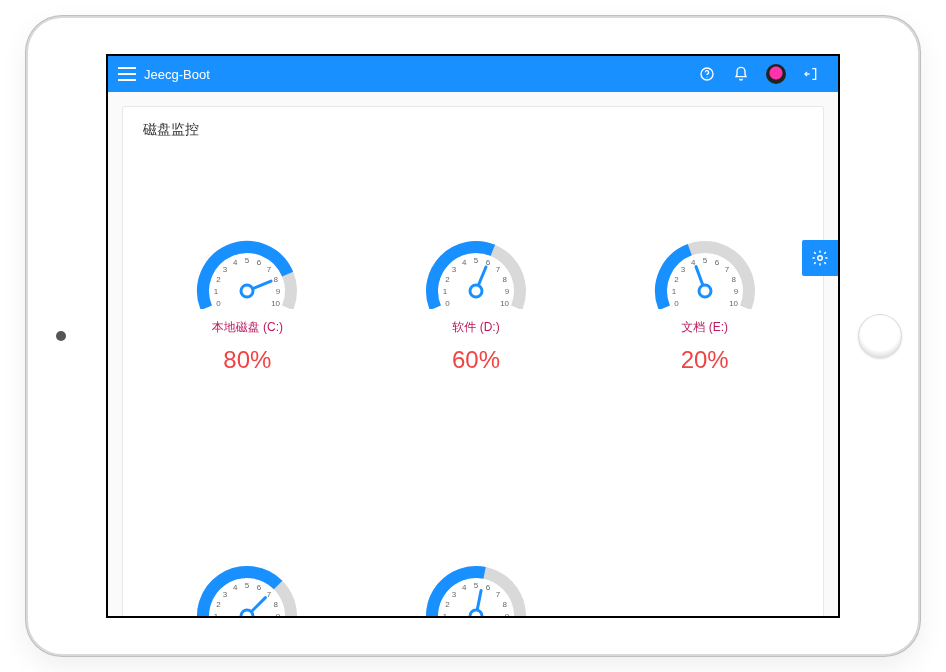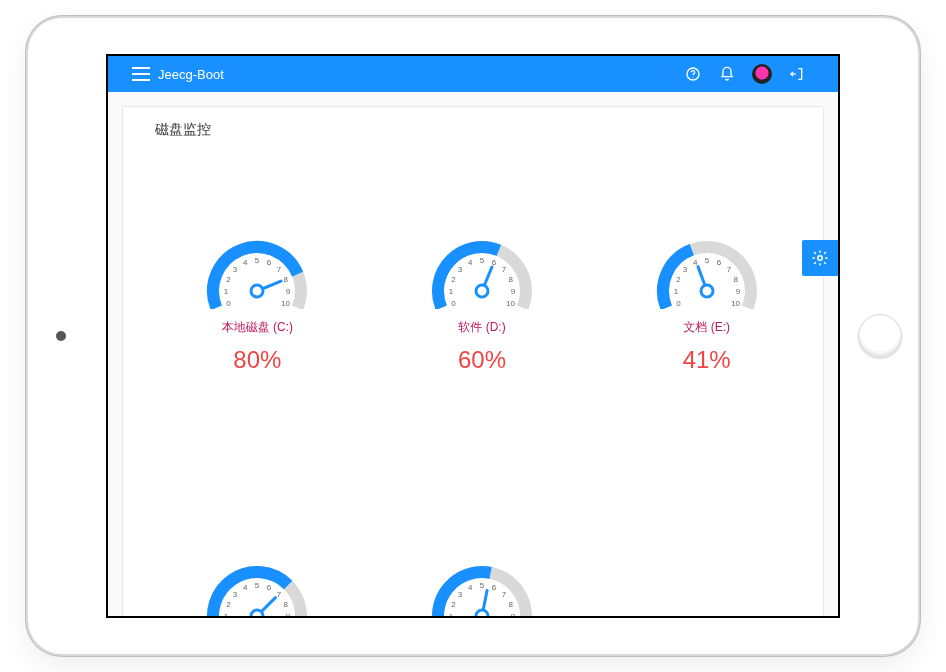--- a/index.html
+++ b/index.html
@@ -24,34 +24,34 @@
   }
 
   .screen {
     position: absolute; left: 78px; top: 36px; right: 78px; bottom: 36px;
     border: 2px solid #000; background: #fafafa; overflow: hidden;
   }
 
   
   .topbar {
     height: 36px; background: #1890ff; color: #fff; display: flex; align-items: center;
-    padding: 0 24px; font-size: 13px;
+    padding: 0 10px; font-size: 13px;
   }
   .topbar .menu-ico { width: 18px; height: 14px; margin-right: 8px; display: inline-flex; flex-direction: column; justify-content: space-between; cursor: pointer; }
   .topbar .menu-ico span { display: block; height: 2px; background: #fff; }
   .topbar .brand { flex: 0 0 auto; }
   .topbar .spacer { flex: 1 1 auto; }
   .topbar .ico { width: 18px; height: 18px; margin: 0 8px; display: inline-flex; align-items: center; justify-content: center; cursor: pointer; }
   .topbar .avatar { width: 20px; height: 20px; border-radius: 50%; background: radial-gradient(circle at 50% 45%, #f3a 0 6px, #222 7px); margin: 0 8px; cursor: pointer; }
 
   
   .page { padding: 14px 14px 0 14px; height: calc(100% - 36px); overflow: hidden; }
   .card {
     background: #fff; border: 1px solid #e8e8e8; border-radius: 2px;
-    min-height: 100%; padding: 14px 14px 0 32px;
+    min-height: 100%; padding: 14px 14px 0 20px;
   }
   .card-title { font-size: 14px; color: #333; margin-bottom: 10px; }
 
   .gauges {
     display: grid; grid-template-columns: repeat(3, 1fr); column-gap: 20px;
     row-gap: 170px; padding-top: 70px;
   }
   .gauge-cell { display: flex; flex-direction: column; align-items: center; gap: 10px; }
   .gauge-label { font-size: 12px; color: #be185d; }
   .gauge-value { font-size: 24px; color: #ef4444; }
@@ -162,21 +162,21 @@
                   <text x="70" y="44" text-anchor="middle" font-size="8" fill="#666">5</text>
                   <text x="81.86318640331778" y="46.35973449215011" text-anchor="middle" font-size="8" fill="#666">6</text>
                   <text x="91.92031021678298" y="53.07968978321703" text-anchor="middle" font-size="8" fill="#666">7</text>
                   <text x="98.64026550784989" y="63.13681359668222" text-anchor="middle" font-size="8" fill="#666">8</text>
                   <text x="101" y="75" text-anchor="middle" font-size="8" fill="#666">9</text>
                   <text x="98.64026550784989" y="86.86318640331778" text-anchor="middle" font-size="8" fill="#666">10</text>
                   <line x1="70" y1="72" x2="61.00095651598518" y2="47.60702526601541" stroke="#1890ff" stroke-width="3" stroke-linecap="round"></line>
                   <circle cx="70" cy="72" r="6" fill="#fff" stroke="#1890ff" stroke-width="3"></circle>
                 </svg>
                 <div class="gauge-label">文档 (E:)</div>
-                <div class="gauge-value">41%</div>
+                <div class="gauge-value">20%</div>
               </div>
               <div class="gauge-cell">
                 <svg class="gauge-svg" width="140" height="90" viewBox="0 0 140 90">
                   <path d="M 29.34930056950337 88.83807102406392 A 44 44 0 1 1 110.65069943049662 88.83807102406395" stroke="#d9d9d9" stroke-width="12" fill="none" stroke-linecap="butt"></path>
                   <path d="M 29.34930056950337 88.83807102406392 A 44 44 0 0 1 101.11269837220809 40.88730162779191" stroke="#1890ff" stroke-width="12" fill="none" stroke-linecap="butt"></path>
                   <text x="41.3597344921501" y="86.86318640331777" text-anchor="middle" font-size="8" fill="#666">0</text>
                   <text x="39" y="75" text-anchor="middle" font-size="8" fill="#666">1</text>
                   <text x="41.35973449215011" y="63.13681359668222" text-anchor="middle" font-size="8" fill="#666">2</text>
                   <text x="48.07968978321703" y="53.07968978321702" text-anchor="middle" font-size="8" fill="#666">3</text>
                   <text x="58.13681359668222" y="46.35973449215011" text-anchor="middle" font-size="8" fill="#666">4</text>

